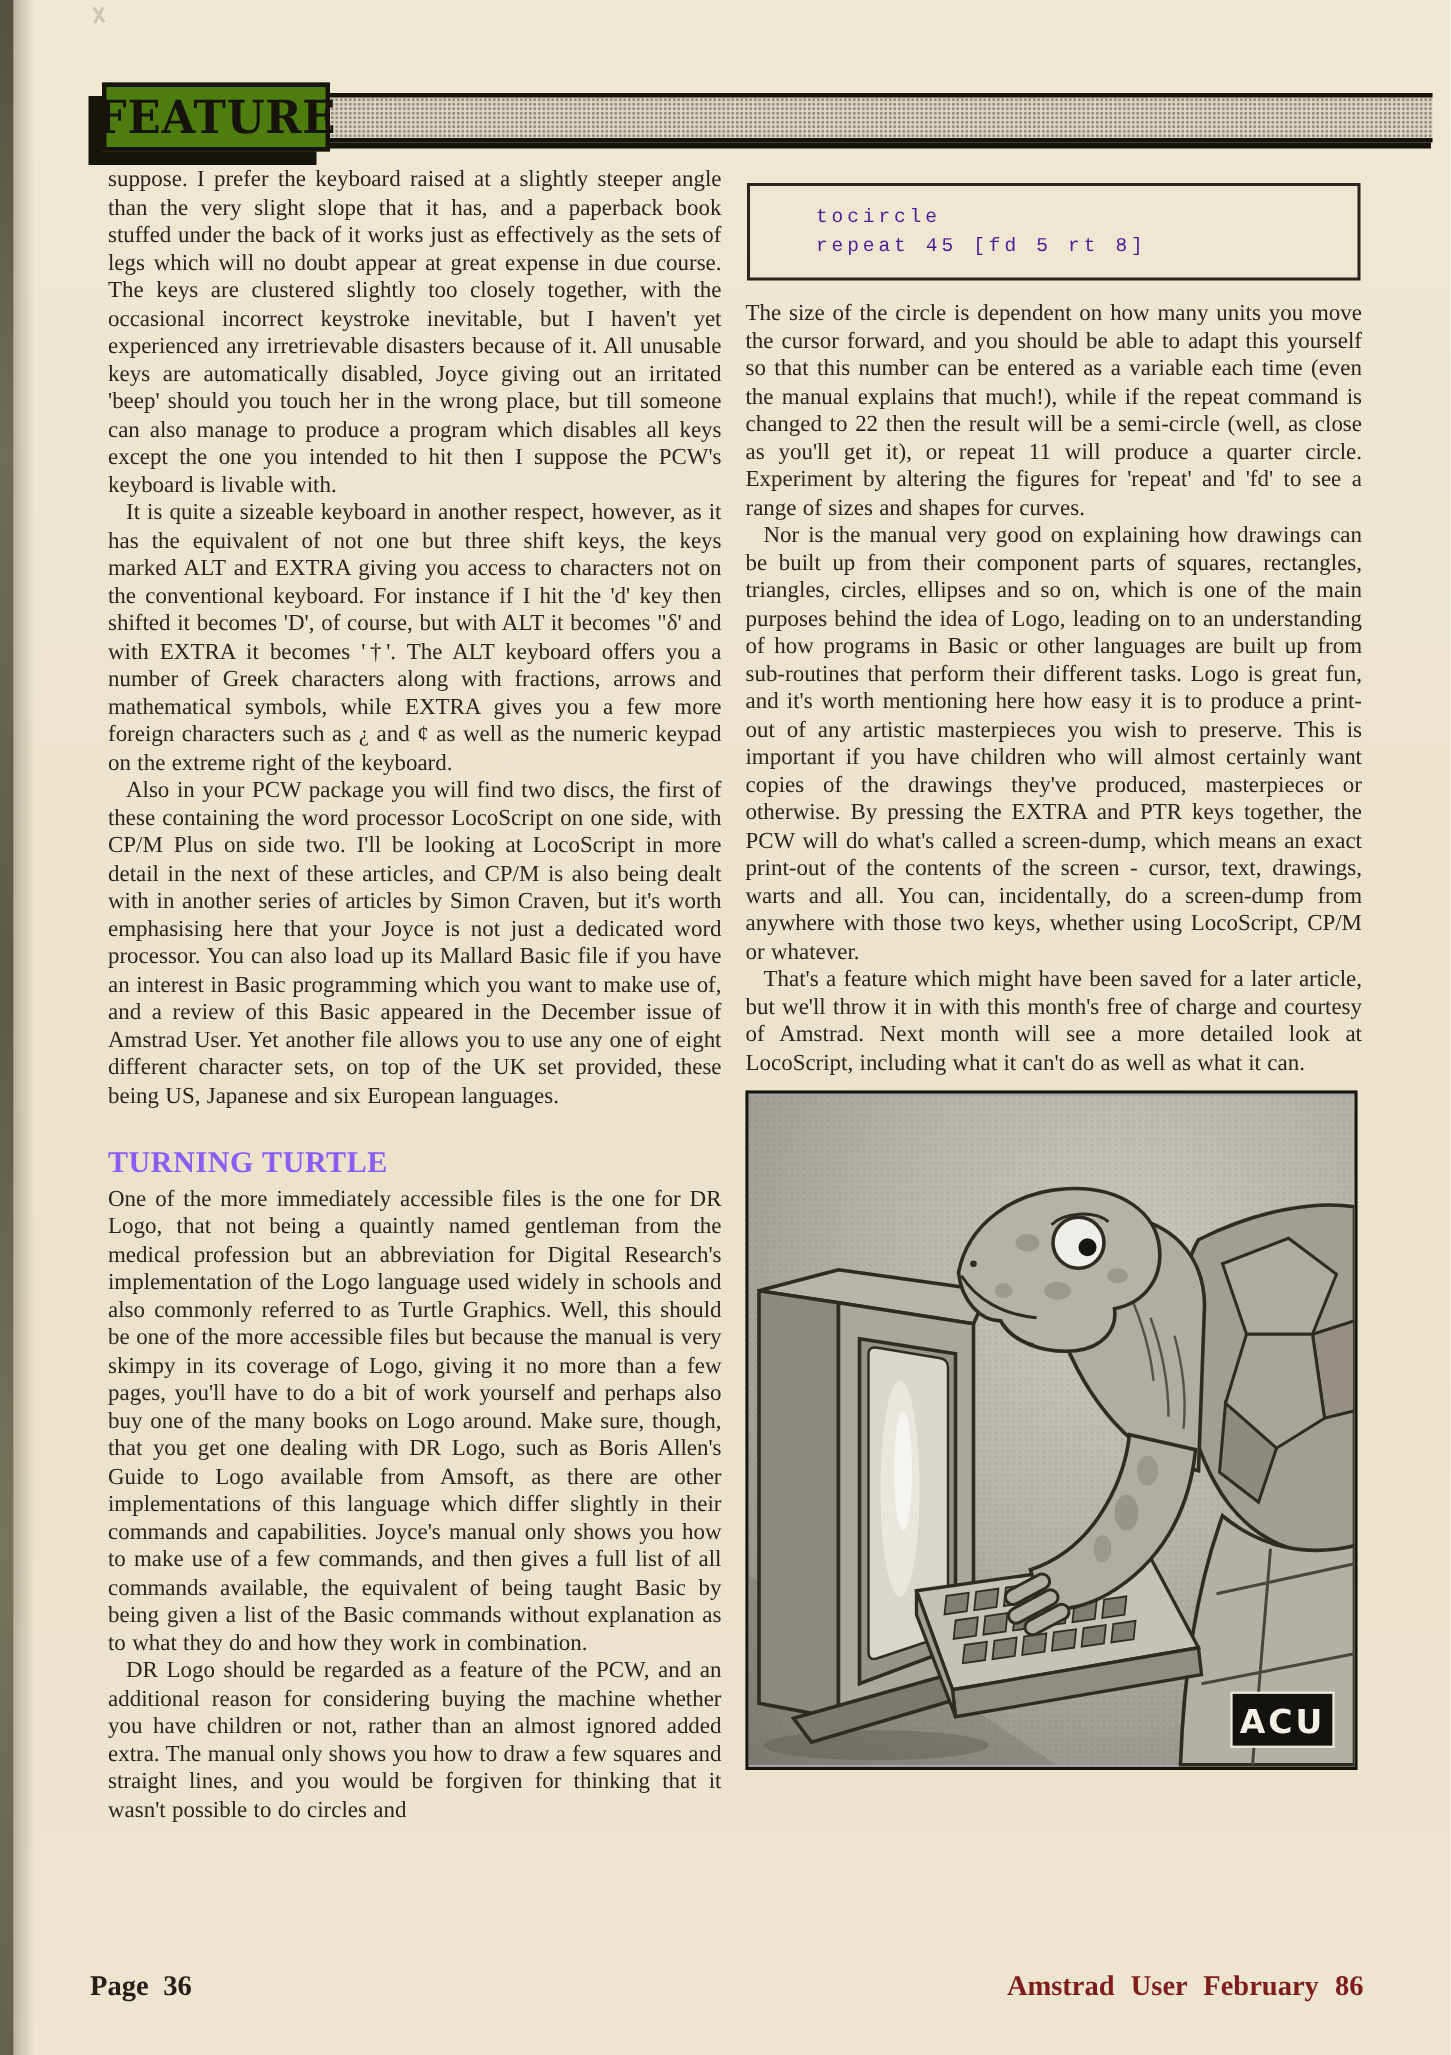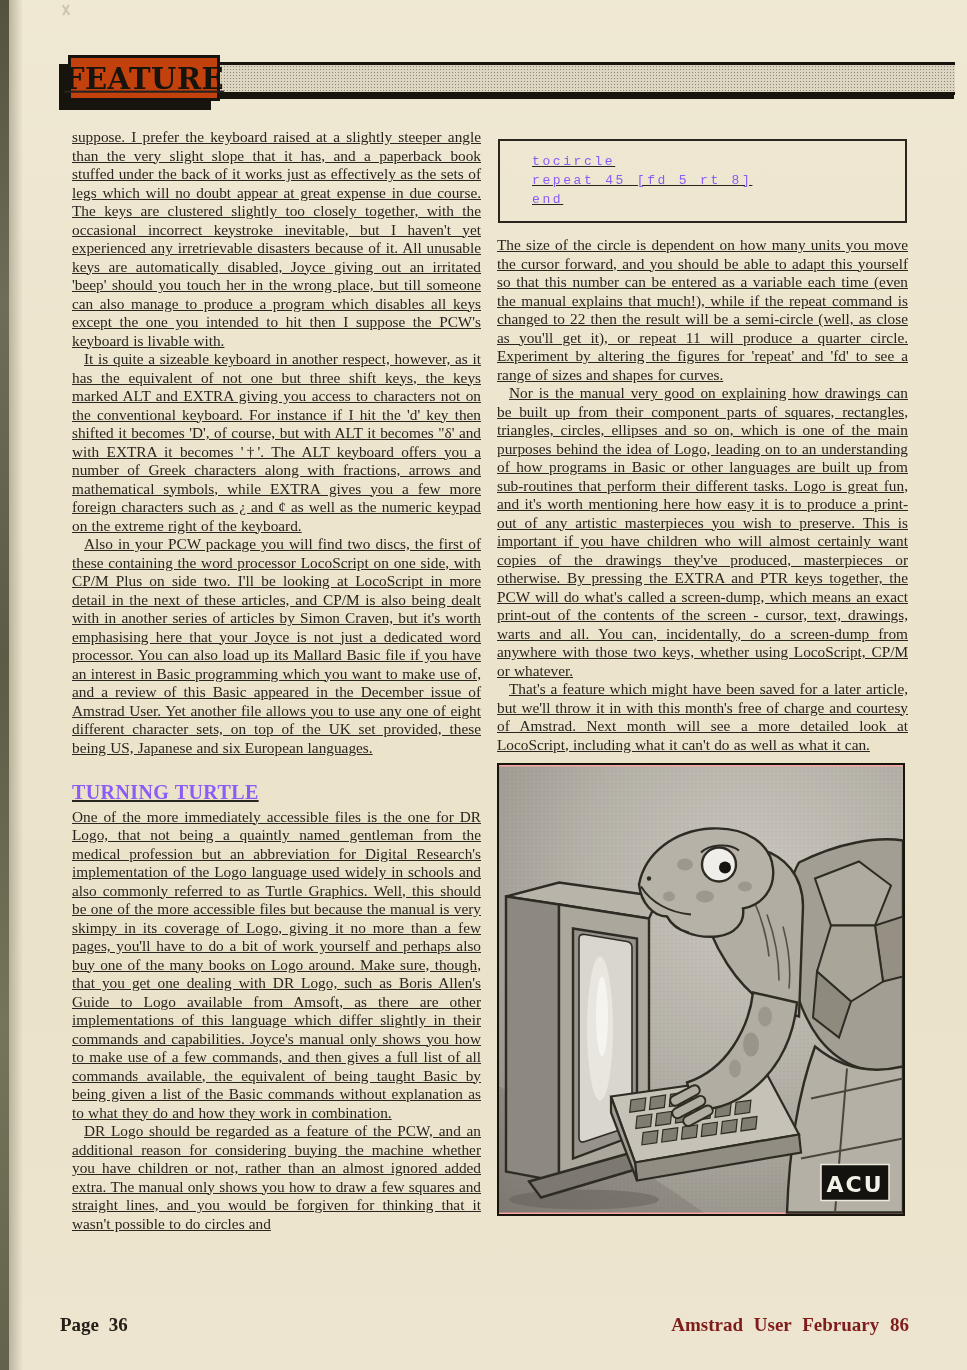--- a/index.html
+++ b/index.html
@@ -18,42 +18,42 @@
   .scan-mark::after{content:"";position:absolute;left:5px;top:0;width:2px;height:12px;background:#b4ab92;transform:rotate(-35deg);}
 
   
   .banner{position:absolute;left:100px;top:62px;right:12px;height:27px;
     background-color:#dbd5c1;
     background-image:radial-gradient(#8e8878 0.8px,rgba(0,0,0,0) 1px);
     background-size:3px 3px;
     border-top:3px solid #17140e;border-bottom:3px solid #17140e;
     box-shadow:0 5px 0 -1px #17140e;}
   .feature-box{position:absolute;left:68px;top:55px;width:146px;height:40px;
-    background:#c2410c;border:3px solid #17140e;
+    background:#4d7c0f;border:3px solid #17140e;
     box-shadow:-9px 9px 0 0 #17140e;
-    display:flex;align-items:center;justify-content:center;z-index:2;text-decoration:underline;}
+    display:flex;align-items:center;justify-content:center;z-index:2;}
   .feature-box span{font-family:"DejaVu Serif",serif;font-weight:bold;font-size:29px;
     letter-spacing:.5px;color:#17140e;transform:scaleY(1.05);}
 
   
-  .col{position:absolute;top:128px;text-align:justify;font-size:15.3px;line-height:18.5px;
-    word-spacing:.4px;color:#29251f;text-decoration:underline;}
+  .col{position:absolute;top:111px;text-align:justify;font-size:15.3px;line-height:18.5px;
+    word-spacing:.4px;color:#29251f;}
   .col-left{left:72px;width:409px;}
   .col-right{left:497px;width:411px;}
   .col p{margin:0;}
   .col p.indent{text-indent:12px;}
   .section-heading{font-size:20px;font-weight:bold;letter-spacing:.4px;margin:26px 0 6px 0;color:#8b5cf6;}
 
-  .code-box{border:2px solid #2a261f;margin:11px 1px 13px 1px;padding:11px 10px 12px 32px;
+  .code-box{border:2px solid #2a261f;margin:11px 1px 13px 1px;padding:11px 10px 12px 44px;
     font-family:"Liberation Mono",monospace;font-size:13px;line-height:19px;
-    letter-spacing:2.6px;color:#8b5cf6;}
+    letter-spacing:2.6px;color:#4c1d95;}
   .code-line{white-space:pre;}
 
   .figure{margin:9px 0 0 0;width:404px;height:449px;border:2px solid #17140e;
-    background:#fca5a5;position:relative;overflow:hidden;}
+    background:#a3a3a3;position:relative;overflow:hidden;}
   .figure svg{display:block;width:100%;height:100%;}
 
   .footer{position:absolute;left:60px;right:58px;top:1314px;display:flex;
     justify-content:space-between;align-items:baseline;}
   .footer .fl{font-size:19px;font-weight:bold;word-spacing:5px;color:#242019;}
   .footer .fr{font-size:19px;font-weight:bold;word-spacing:6px;color:#7f1d1d;}
 </style>
 </head>
 <body>
 
@@ -73,21 +73,20 @@
     <p class="indent">Also in your PCW package you will find two discs, the first of these containing the word processor LocoScript on one side, with CP/M Plus on side two. I'll be looking at LocoScript in more detail in the next of these articles, and CP/M is also being dealt with in another series of articles by Simon Craven, but it's worth emphasising here that your Joyce is not just a dedicated word processor. You can also load up its Mallard Basic file if you have an interest in Basic programming which you want to make use of, and a review of this Basic appeared in the December issue of Amstrad User. Yet another file allows you to use any one of eight different character sets, on top of the UK set provided, these being US, Japanese and six European languages.</p>
     <h2 class="section-heading">TURNING TURTLE</h2>
     <p>One of the more immediately accessible files is the one for DR Logo, that not being a quaintly named gentleman from the medical profession but an abbreviation for Digital Research's implementation of the Logo language used widely in schools and also commonly referred to as Turtle Graphics. Well, this should be one of the more accessible files but because the manual is very skimpy in its coverage of Logo, giving it no more than a few pages, you'll have to do a bit of work yourself and perhaps also buy one of the many books on Logo around. Make sure, though, that you get one dealing with DR Logo, such as Boris Allen's Guide to Logo available from Amsoft, as there are other implementations of this language which differ slightly in their commands and capabilities. Joyce's manual only shows you how to make use of a few commands, and then gives a full list of all commands available, the equivalent of being taught Basic by being given a list of the Basic commands without explanation as to what they do and how they work in combination.</p>
     <p class="indent">DR Logo should be regarded as a feature of the PCW, and an additional reason for considering buying the machine whether you have children or not, rather than an almost ignored added extra. The manual only shows you how to draw a few squares and straight lines, and you would be forgiven for thinking that it wasn't possible to do circles and</p>
   </div>
 
   <div class="col col-right">
     <div class="code-box">
       <div class="code-line">tocircle</div>
       <div class="code-line">repeat 45 [fd 5 rt 8]</div>
-      <div class="code-line">end</div>
     </div>
     <p>The size of the circle is dependent on how many units you move the cursor forward, and you should be able to adapt this yourself so that this number can be entered as a variable each time (even the manual explains that much!), while if the repeat command is changed to 22 then the result will be a semi-circle (well, as close as you'll get it), or repeat 11 will produce a quarter circle. Experiment by altering the figures for 'repeat' and 'fd' to see a range of sizes and shapes for curves.</p>
     <p class="indent">Nor is the manual very good on explaining how drawings can be built up from their component parts of squares, rectangles, triangles, circles, ellipses and so on, which is one of the main purposes behind the idea of Logo, leading on to an understanding of how programs in Basic or other languages are built up from sub-routines that perform their different tasks. Logo is great fun, and it's worth mentioning here how easy it is to produce a print-out of any artistic masterpieces you wish to preserve. This is important if you have children who will almost certainly want copies of the drawings they've produced, masterpieces or otherwise. By pressing the EXTRA and PTR keys together, the PCW will do what's called a screen-dump, which means an exact print-out of the contents of the screen - cursor, text, drawings, warts and all. You can, incidentally, do a screen-dump from anywhere with those two keys, whether using LocoScript, CP/M or whatever.</p>
     <p class="indent">That's a feature which might have been saved for a later article, but we'll throw it in with this month's free of charge and courtesy of Amstrad. Next month will see a more detailed look at LocoScript, including what it can't do as well as what it can.</p>
 
     <figure class="figure">
       <svg viewBox="0 0 404 446">
         <defs>
           <radialGradient id="bgGrad" cx="62%" cy="28%" r="95%">
             <stop offset="0%" stop-color="#ccc8c0"></stop>

